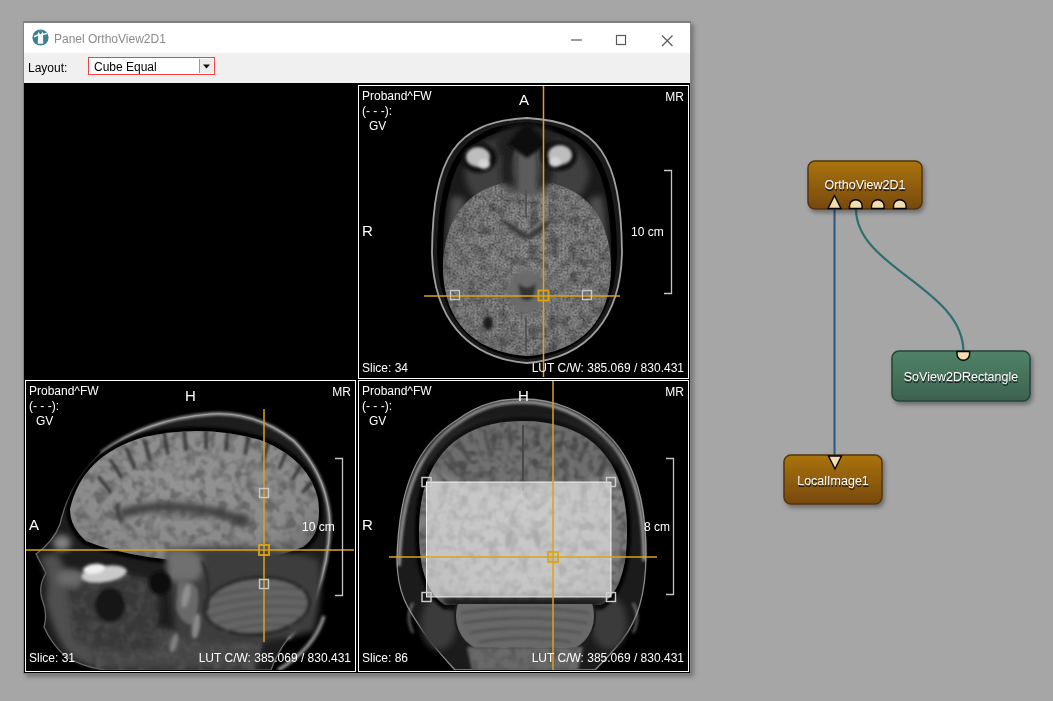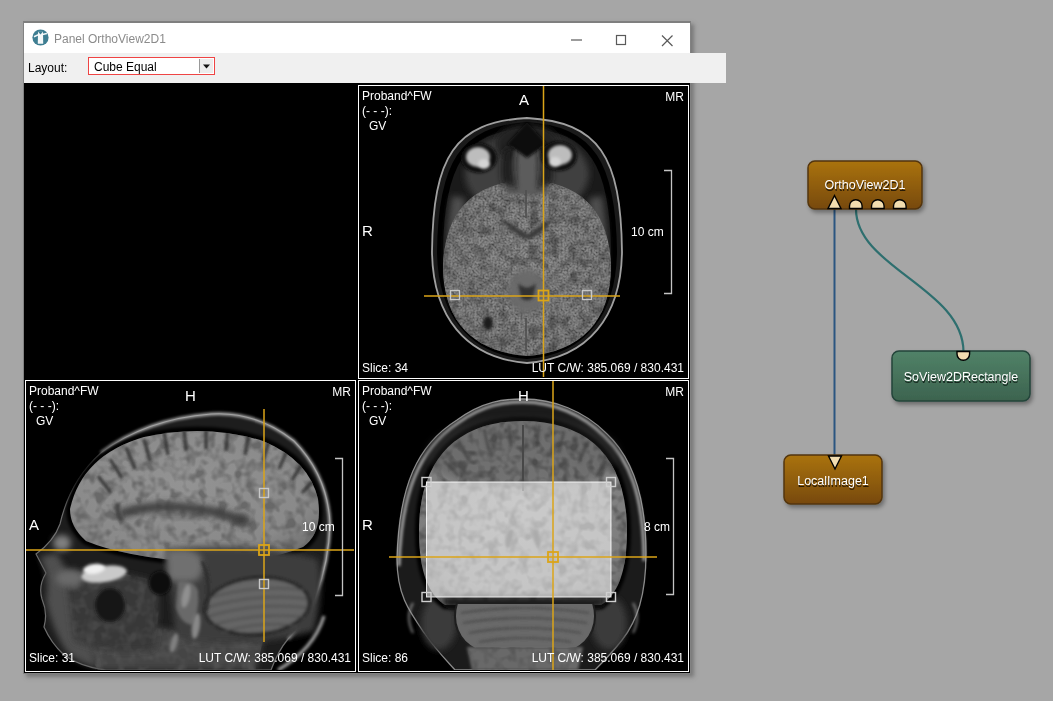--- a/index.html
+++ b/index.html
@@ -2,21 +2,21 @@
 <html><head>
 <meta charset="utf-8">
 <style>
   html,body{margin:0;padding:0;}
   body{width:1053px;height:701px;background:#a6a6a6;position:relative;overflow:hidden;
        font-family:"Liberation Sans",sans-serif;}
   .win{position:absolute;left:23px;top:21px;width:666px;height:650px;
        border:1px solid #828282;border-top:2px solid #7f7f7f;background:#000;box-shadow:3px 3px 4px rgba(90,90,90,0.6);}
   .titlebar{position:absolute;left:0;top:0;width:100%;height:30px;background:#ffffff;}
   .title{position:absolute;left:30px;top:9px;font-size:12px;color:#8b8b8b;}
-  .toolbar{position:absolute;left:0;top:30px;width:100%;height:30px;background:#f0f0f0;padding-left:36px;}
+  .toolbar{position:absolute;left:0;top:30px;width:100%;height:30px;background:#f0f0f0;}
   .viewer{position:absolute;left:0;top:60px;width:664px;height:590px;background:#000;}
   .view{position:absolute;border:1px solid #ffffff;background:#000;overflow:hidden;}
 </style>
 </head>
 <body>
 <div class="win">
 
   <div class="titlebar">
     <svg width="17" height="17" style="position:absolute;left:8px;top:6px" viewBox="0 0 17 17">
       <circle cx="8.5" cy="8.5" r="8.1" fill="#3e7e92"></circle>

